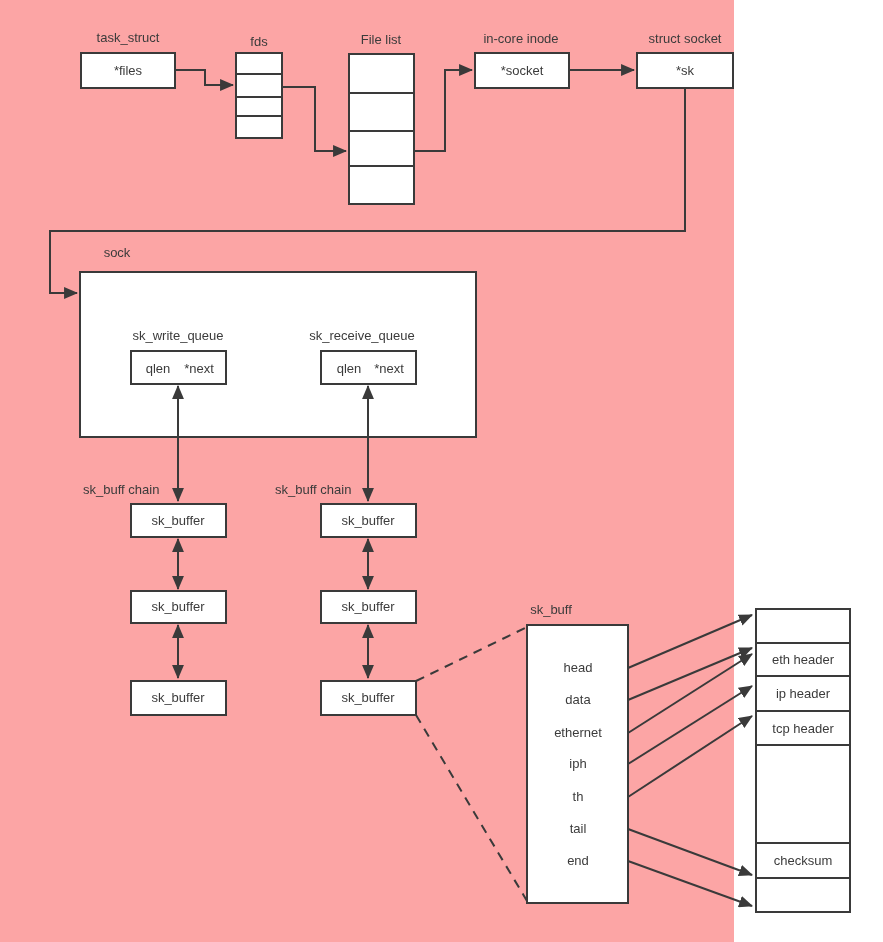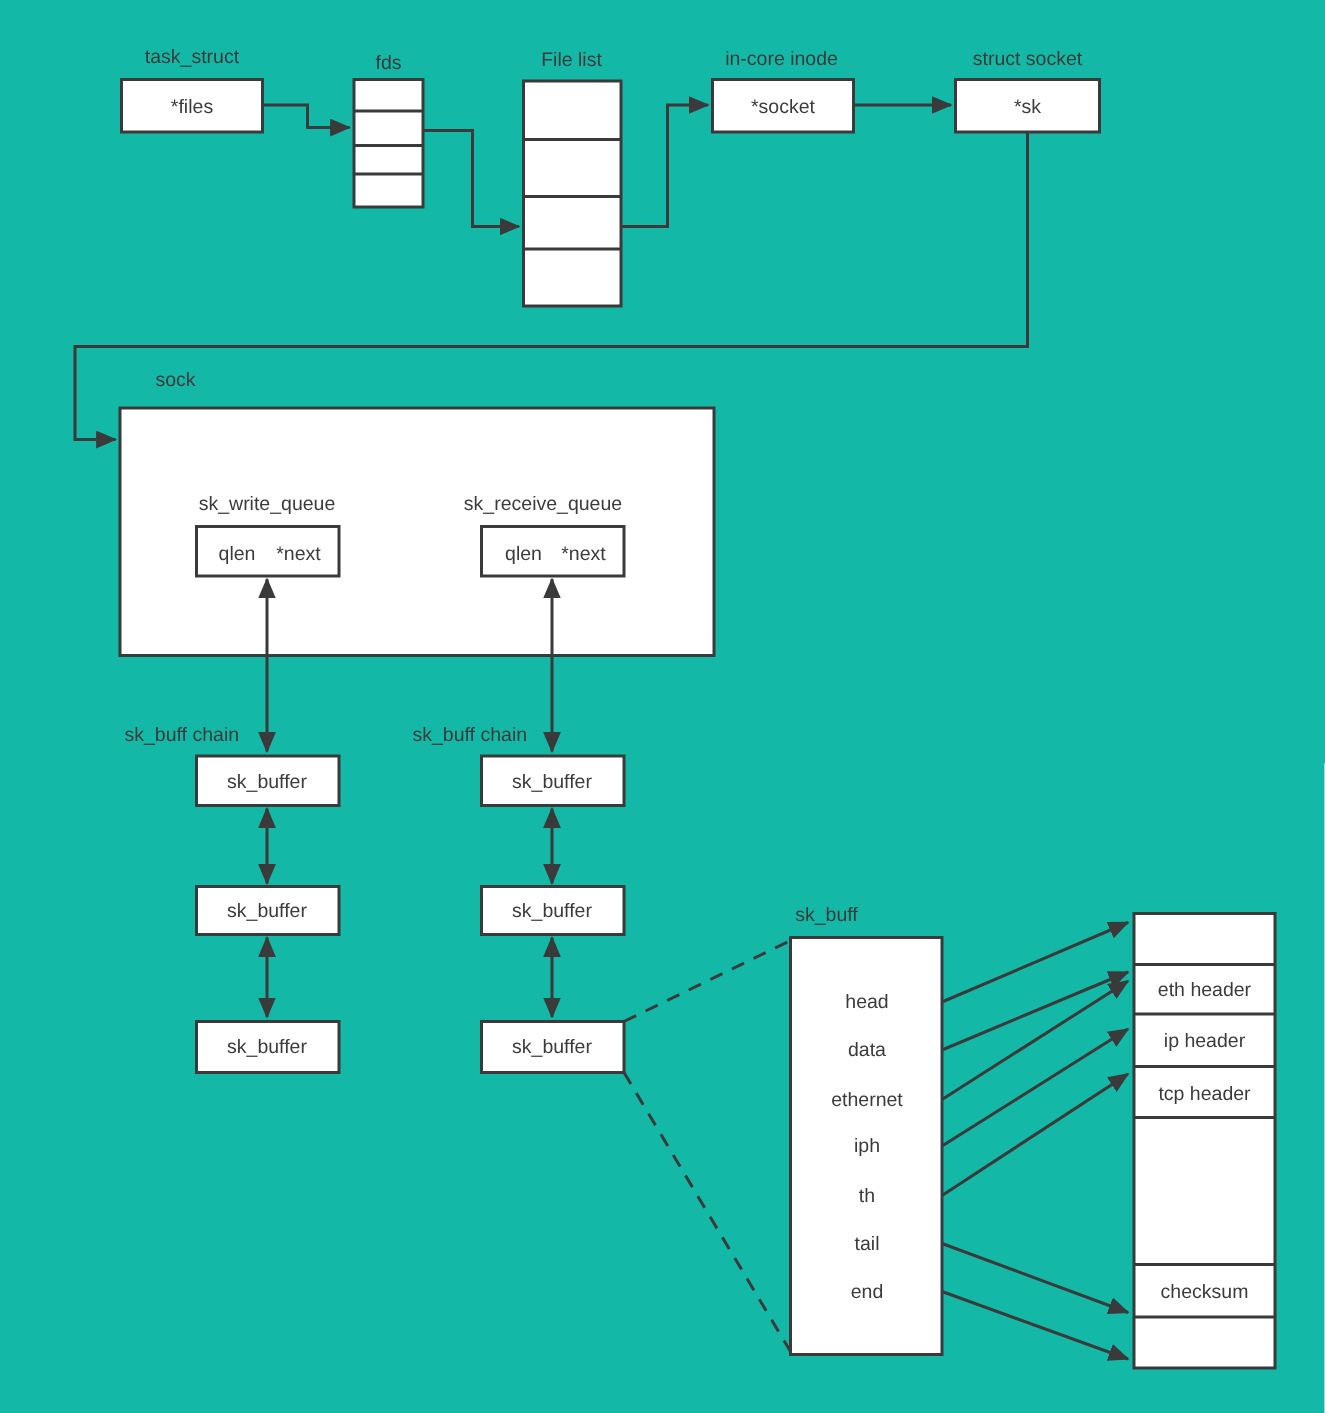--- a/index.html
+++ b/index.html
@@ -1,24 +1,24 @@
 <!DOCTYPE html>
 <html><head>
 <meta charset="utf-8">
 <style>
   html, body {
     margin: 0;
     padding: 0;
     background: #ffffff;
   }
   .canvas {
-    width: 883px;
+    width: 734px;
     height: 942px;
     position: relative;
-    background: #14b8a6;
+    background: #fca5a5;
   }
   svg {
     display: block;
     font-family: "Liberation Sans", "DejaVu Sans", sans-serif;
   }
   .box {
     fill: #ffffff;
     stroke: #3a3a3a;
     stroke-width: 2;
   }

